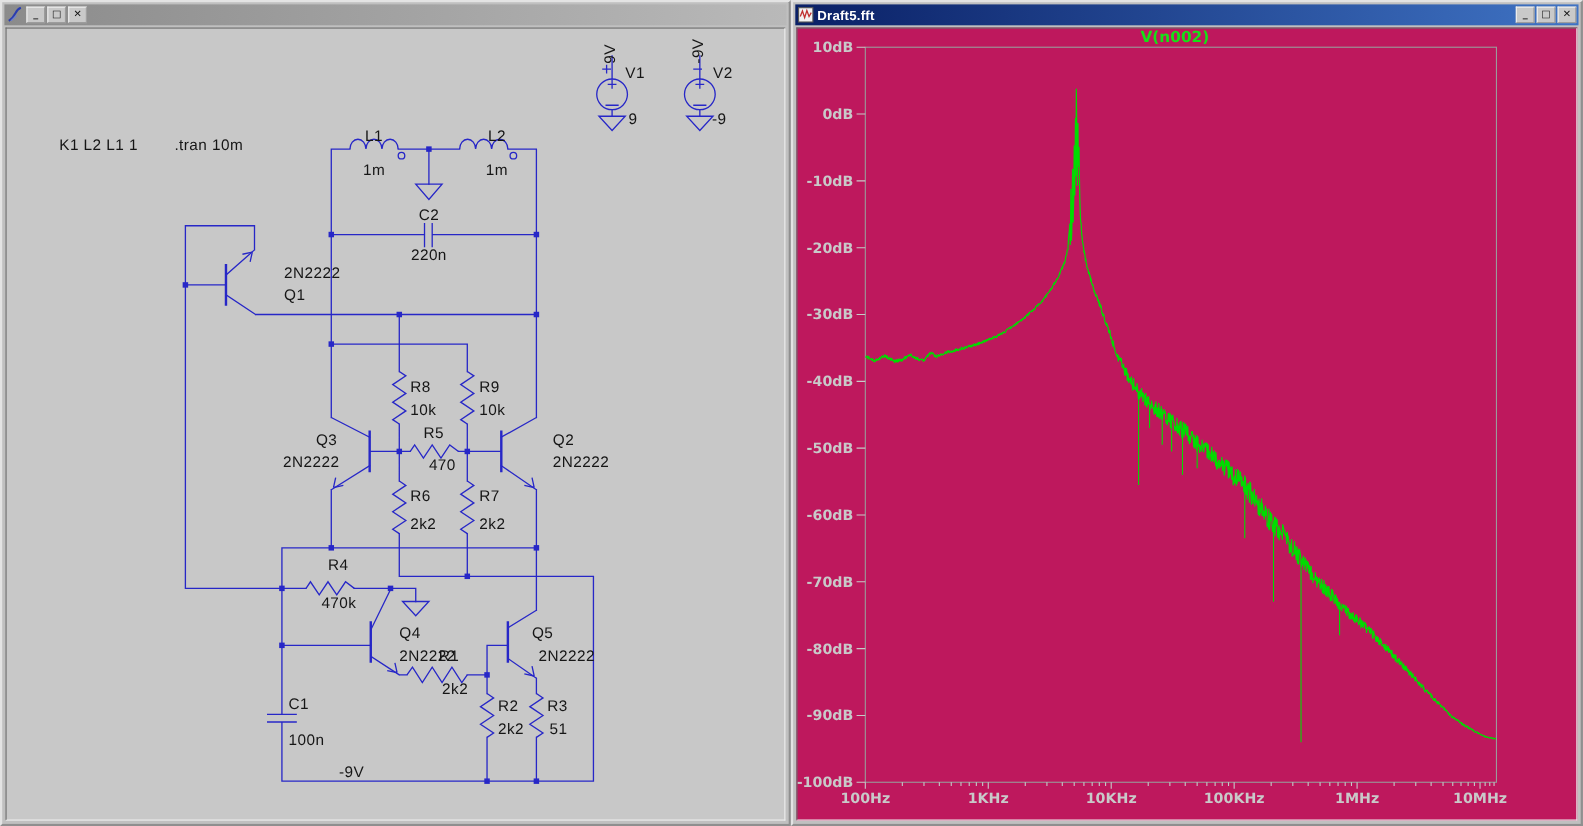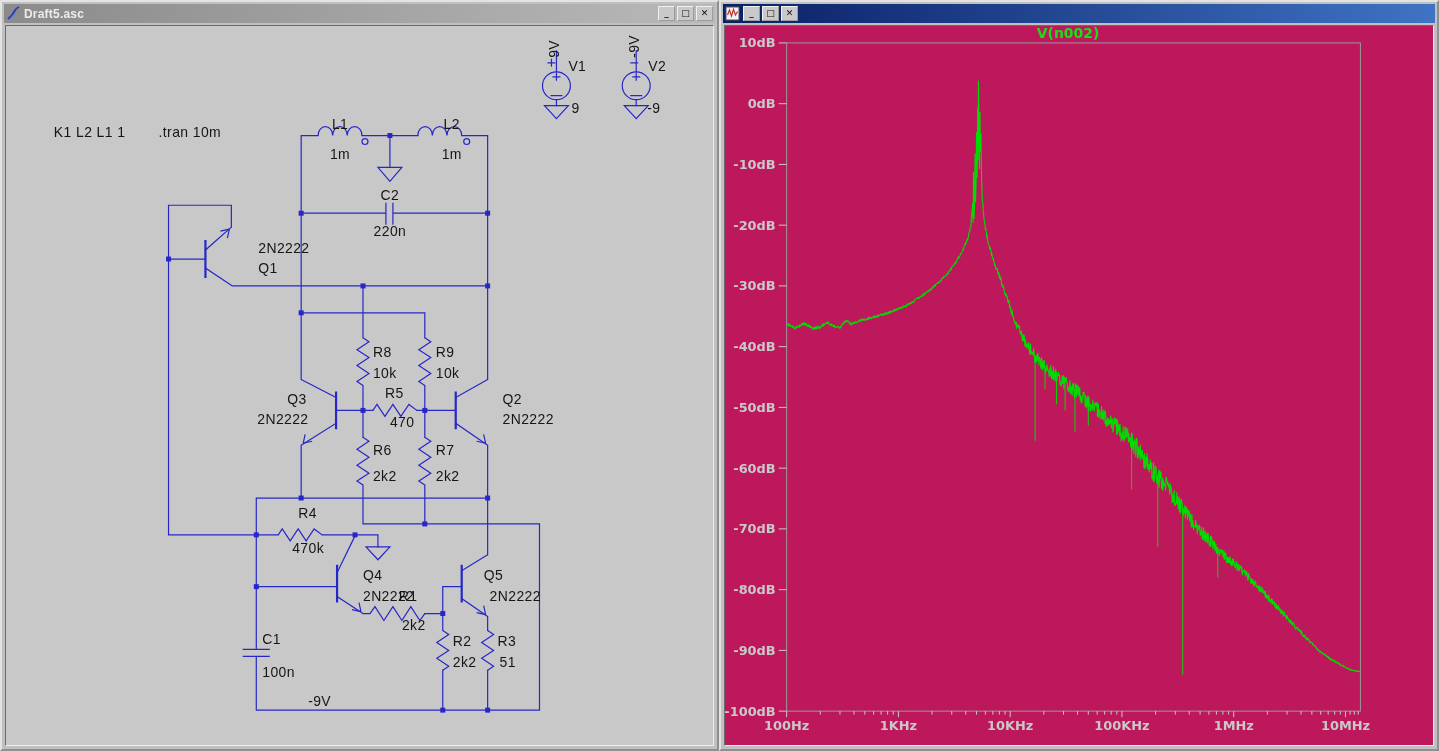--- a/index.html
+++ b/index.html
@@ -35,21 +35,20 @@
 <body>
 
 <div class="win win-left">
   <div class="titlebar inactive">
     <span class="app-icon">
       <svg viewBox="0 0 15 15" width="15" height="15">
         <path d="M2,13 Q6,10 8,6 T13,1" stroke="#2a3db0" fill="none" stroke-width="1.8"></path>
         <path d="M4,13 L9,8" stroke="#6a7ed0" fill="none" stroke-width="1.2"></path>
       </svg>
     </span>
-    <span class="title-text">Draft5.asc</span>
     <span class="win-buttons">
       <button class="win-btn">_</button>
       <button class="win-btn">□</button>
       <button class="win-btn">✕</button>
     </span>
   </div>
   <div class="client client-schematic">
     <svg id="schematic-svg" class="fill" viewBox="5 25 709 722" preserveAspectRatio="none">
 
       <g stroke="#2727c7" stroke-width="1.2" fill="none" stroke-linecap="square">
@@ -192,20 +191,21 @@
 </div>
 
 <div class="win win-right">
   <div class="titlebar active">
     <span class="app-icon">
       <svg viewBox="0 0 15 15" width="15" height="15">
         <rect x="1" y="1" width="13" height="13" fill="#f2f2f2" stroke="#555" stroke-width="1"></rect>
         <polyline points="2.5,9 4.5,4 6.5,10 8.5,3.5 10.5,9 12.5,5.5" fill="none" stroke="#c03030" stroke-width="1.2"></polyline>
       </svg>
     </span>
+    <span class="title-text">Draft5.fft</span>
     <span class="win-buttons">
       <button class="win-btn">_</button>
       <button class="win-btn">□</button>
       <button class="win-btn">✕</button>
     </span>
   </div>
   <div class="client client-fft">
     <svg id="fft-svg" class="fill" viewBox="723 25 712 722" preserveAspectRatio="none">
       <defs>
         <clipPath id="plotclip">

